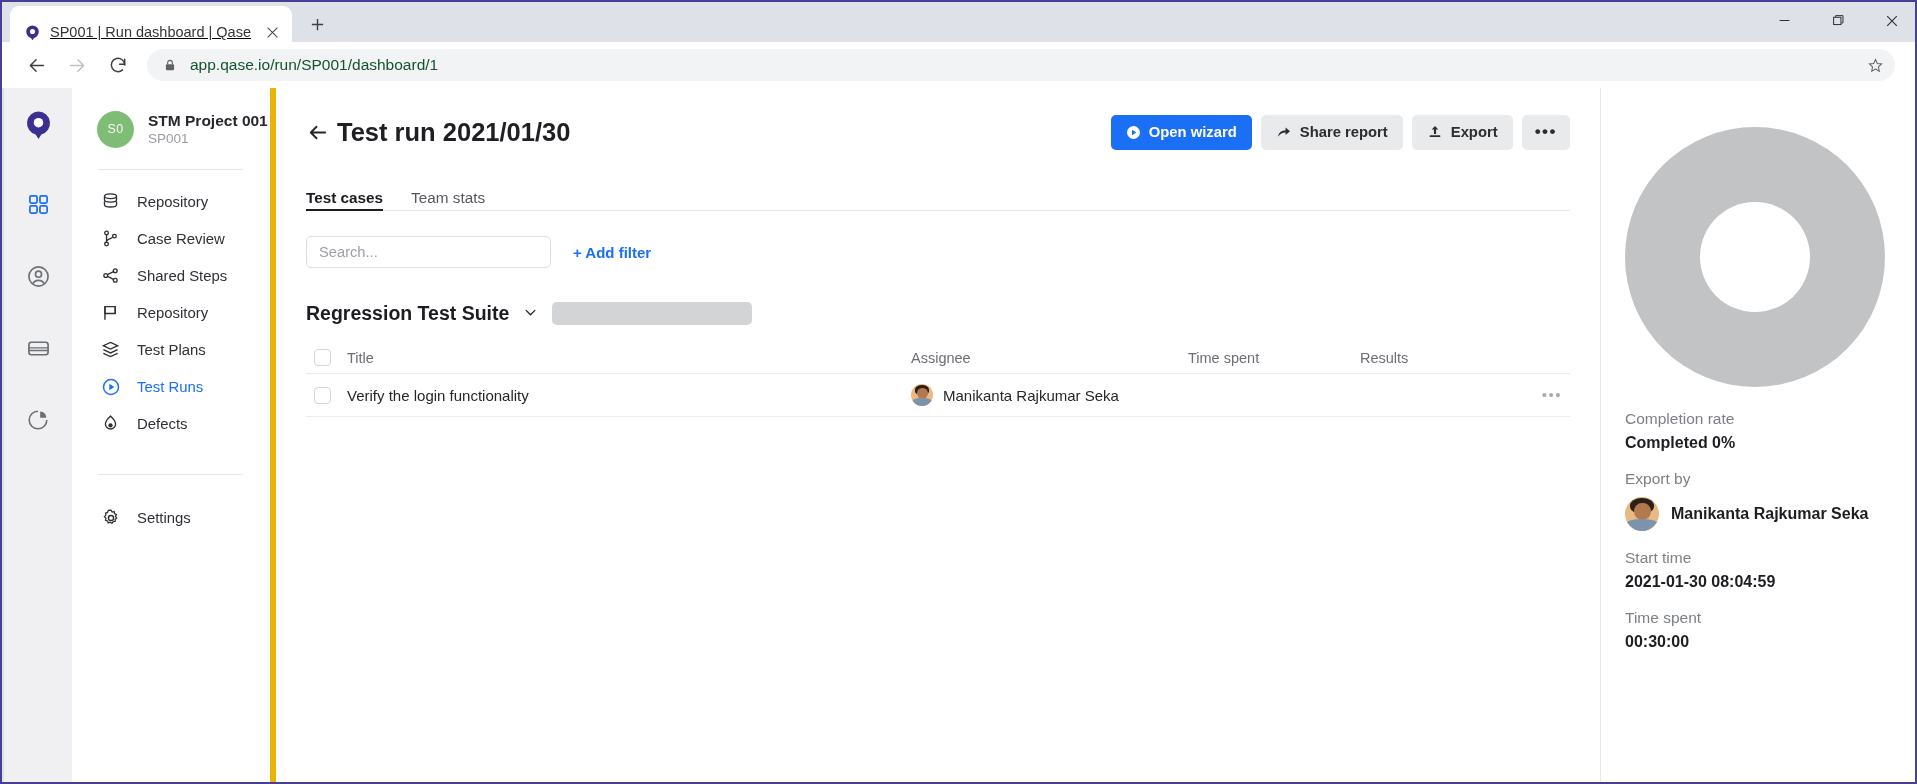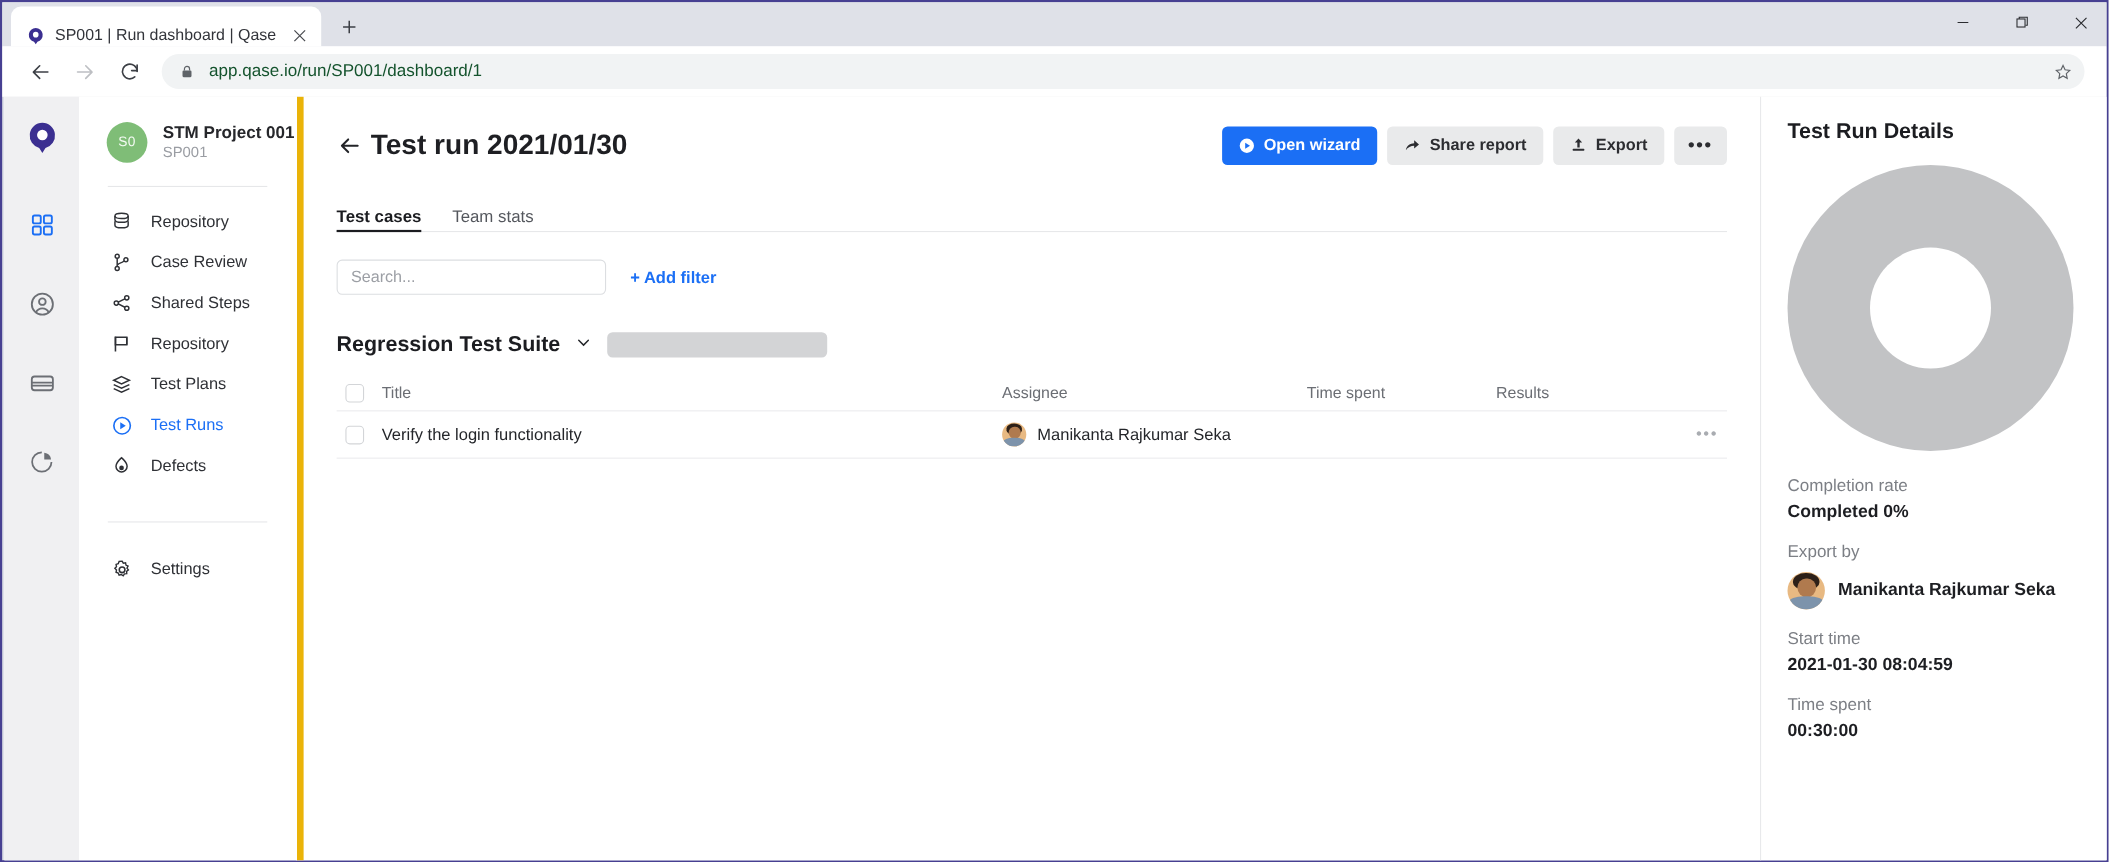--- a/index.html
+++ b/index.html
@@ -24,20 +24,21 @@
     display: flex; align-items: flex-end;
   }
   .tab {
     margin-left: 8px;
     height: 36px; min-width: 260px; max-width: 300px;
     background: #ffffff;
     border-radius: 9px 9px 0 0;
     display: flex; align-items: center;
     padding: 16px 8px 0 14px;
     gap: 9px;
+    text-decoration: underline;
   }
   .tab-favicon { width: 17px; height: 17px; flex: 0 0 17px; }
   .tab-title {
     font-size: 14.5px; color: #32343a; white-space: nowrap;
     overflow: hidden; text-overflow: ellipsis; flex: 1 1 auto;
   }
   .tab-close {
     width: 24px; height: 24px; flex: 0 0 24px; border-radius: 50%;
     display: flex; align-items: center; justify-content: center;
     color: #4b4d52;
@@ -575,21 +576,20 @@
             <div class="c-menu">
               <span class="row-menu">•••</span>
             </div>
           </div>
         </div>
 
       </div>
     </div>
 
     <div class="details">
-      <div class="details-title">Test Run Details</div>
 
       <div class="donut-wrap">
         <div class="donut">
           <div class="donut-hole"></div>
         </div>
       </div>
 
       <div class="dt-label">Completion rate</div>
       <div class="dt-value">Completed 0%</div>
 

